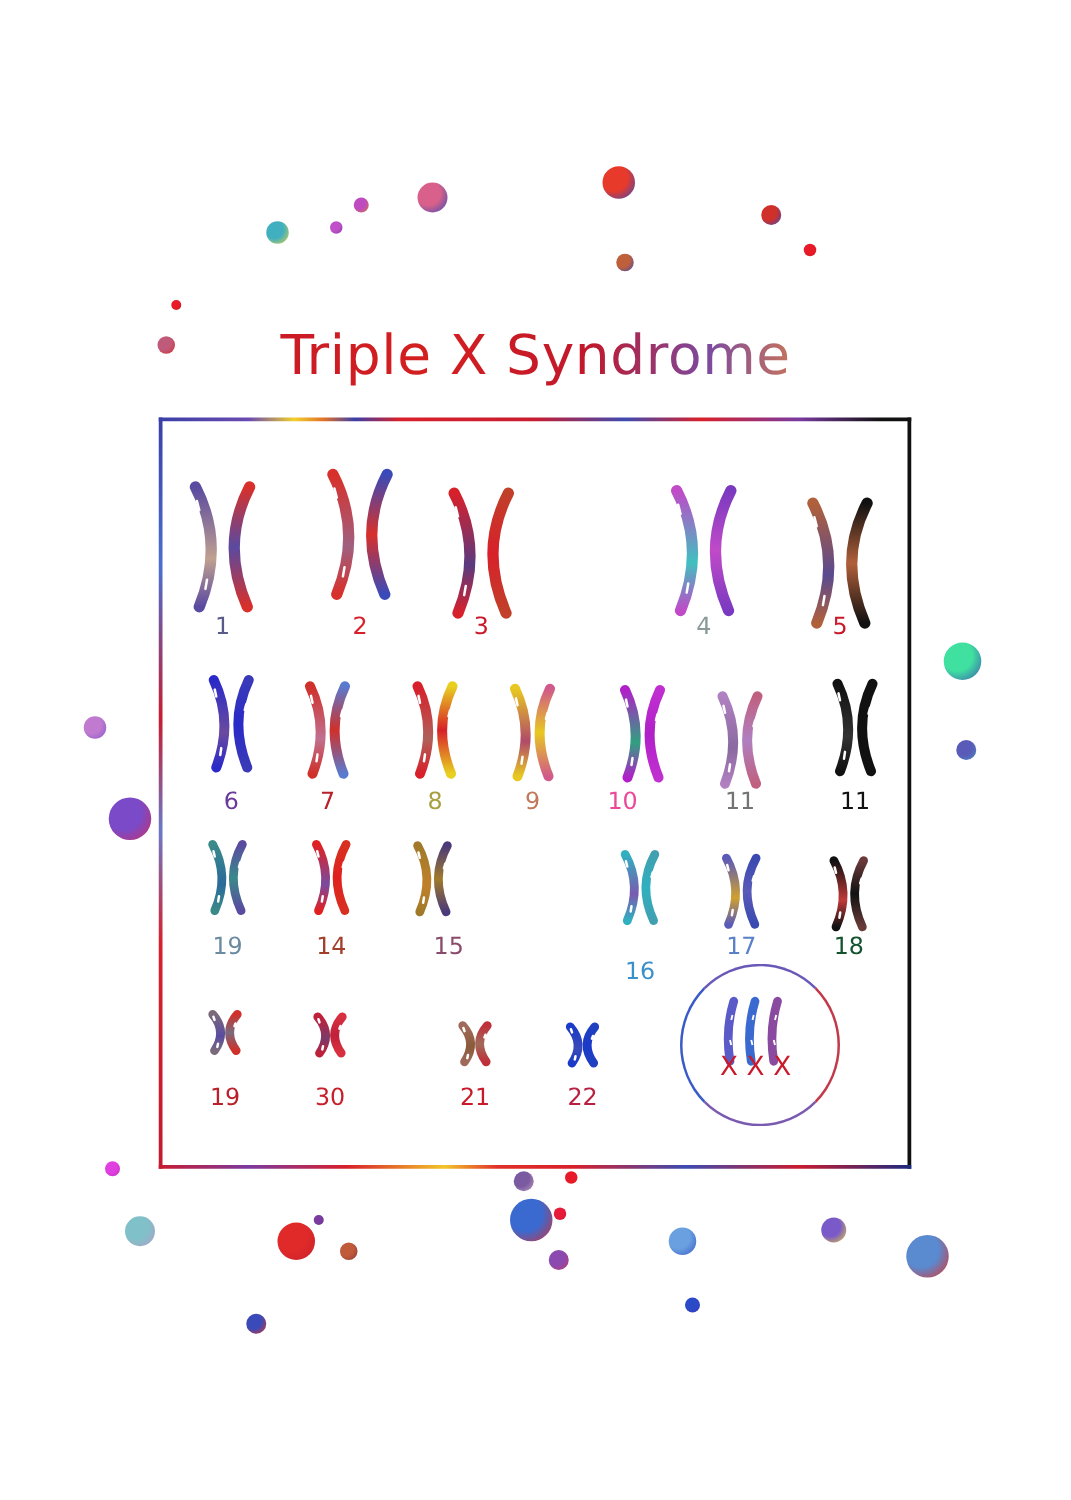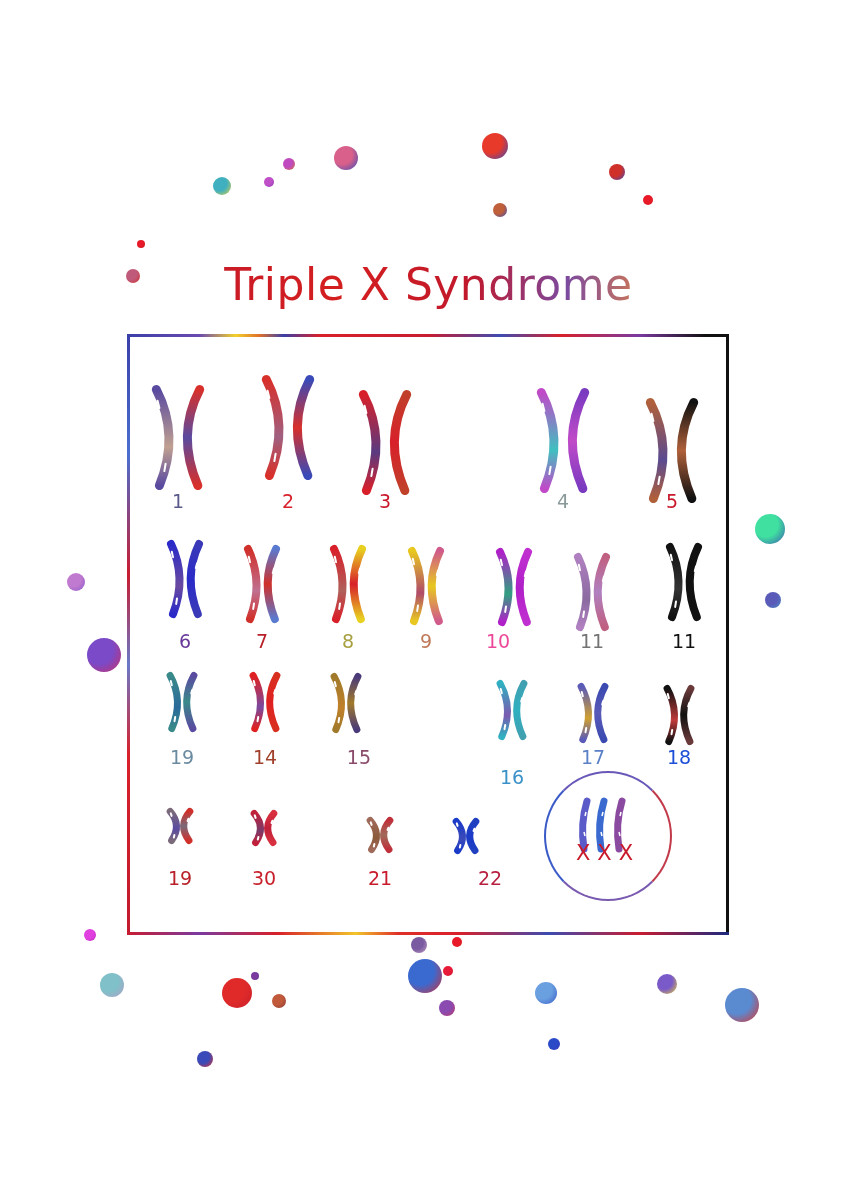--- a/index.html
+++ b/index.html
@@ -362,21 +362,21 @@
         <linearGradient id="g17b" x1="0" y1="0" x2="0" y2="1">
           <stop offset="0" stop-color="#6a3a3a"></stop>
               <stop offset="0.5" stop-color="#111111"></stop>
               <stop offset="1" stop-color="#6a3a3a"></stop>
         </linearGradient>
       </defs>
       <path d="M 5.1 3.5 Q 19 28.799999999999997 6.800000000000001 56.5" stroke="url(#g17a)" stroke-width="7" fill="none" stroke-linecap="round"></path>
       <path d="M 28.9 3.5 Q 15 28.799999999999997 27.88 56.5" stroke="url(#g17b)" stroke-width="7" fill="none" stroke-linecap="round"></path>
       <path d="M 5.78 9 L 6.800000000000001 13.2 M 27.200000000000003 18 L 26.18 21.599999999999998 M 10.2 45 L 9.520000000000001 49.199999999999996" stroke="#ffffff" stroke-width="2" stroke-linecap="round"></path>
     </svg></div>
-      <div class="label" style="left: 679px; top: 746px; color: #1d4ed8;">18</div>
+      <div class="label" style="left: 679px; top: 746px; color: #14532d;">18</div>
       <div class="chrom" style="left: 166px; top: 808px;"><svg width="28" height="36" viewBox="0 0 28 36">
       <defs>
         <linearGradient id="g18a" x1="0" y1="0" x2="0" y2="1">
           <stop offset="0" stop-color="#7a6a7a"></stop>
               <stop offset="0.6" stop-color="#5a4aa0"></stop>
               <stop offset="1" stop-color="#7a6a7a"></stop>
         </linearGradient>
         <linearGradient id="g18b" x1="0" y1="0" x2="0" y2="1">
           <stop offset="0" stop-color="#d0302a"></stop>
               <stop offset="0.5" stop-color="#7a6a7a"></stop>
@@ -434,21 +434,21 @@
         <linearGradient id="g21b" x1="0" y1="0" x2="0" y2="1">
           <stop offset="0" stop-color="#2040c0"></stop>
               <stop offset="0.5" stop-color="#1a3ac8"></stop>
               <stop offset="1" stop-color="#2040c0"></stop>
         </linearGradient>
       </defs>
       <path d="M 4.2 3.5 Q 16 17.28 5.6000000000000005 32.5" stroke="url(#g21a)" stroke-width="7" fill="none" stroke-linecap="round"></path>
       <path d="M 23.8 3.5 Q 12 17.28 22.959999999999997 32.5" stroke="url(#g21b)" stroke-width="7" fill="none" stroke-linecap="round"></path>
       <path d="M 4.760000000000001 5.3999999999999995 L 5.6000000000000005 7.92 M 22.400000000000002 10.799999999999999 L 21.560000000000002 12.959999999999999 M 8.4 27 L 7.840000000000001 29.52" stroke="#ffffff" stroke-width="2" stroke-linecap="round"></path>
     </svg></div>
-      <div class="label" style="left: 490px; top: 867px; color: rgb(184, 32, 64);">22</div>
+      <div class="label" style="left: 466px; top: 867px; color: rgb(184, 32, 64);">22</div>
     </div>
 
   <div class="xxx-circle"></div>
   <div id="xxx-group">
       <div class="chrom" style="left: 578px; top: 798px;"><svg width="14" height="54" viewBox="0 0 14 54">
     <path d="M 9 3 Q 2 26 6 51" stroke="#5a5ac8" stroke-width="7" fill="none" stroke-linecap="round"></path>
     <path d="M 8 14 L 7 18 M 6 34 L 7 38" stroke="#fff" stroke-width="1.5"></path>
   </svg></div>
       <div class="chrom" style="left: 595px; top: 798px;"><svg width="14" height="54" viewBox="0 0 14 54">
     <path d="M 9 3 Q 2 26 6 51" stroke="#3a6ad0" stroke-width="7" fill="none" stroke-linecap="round"></path>

